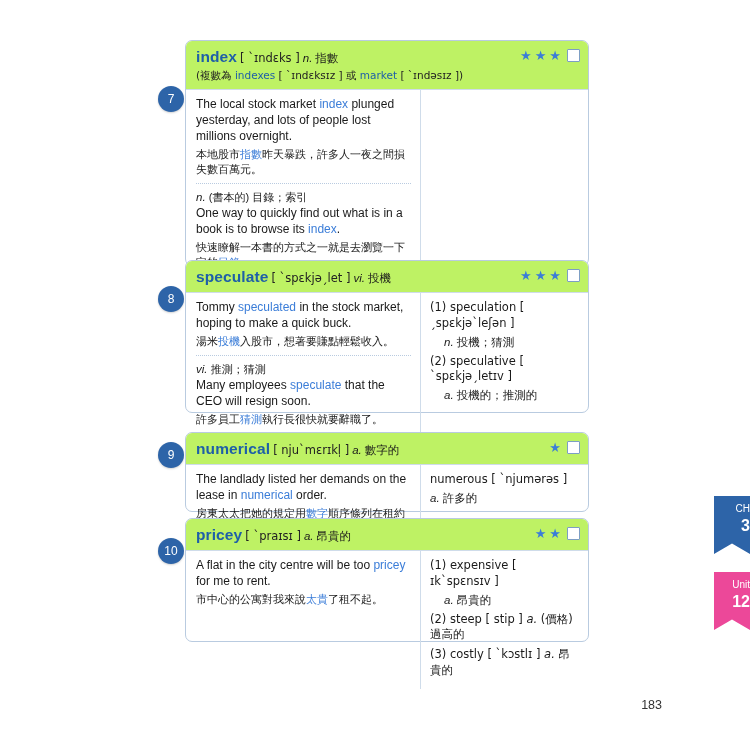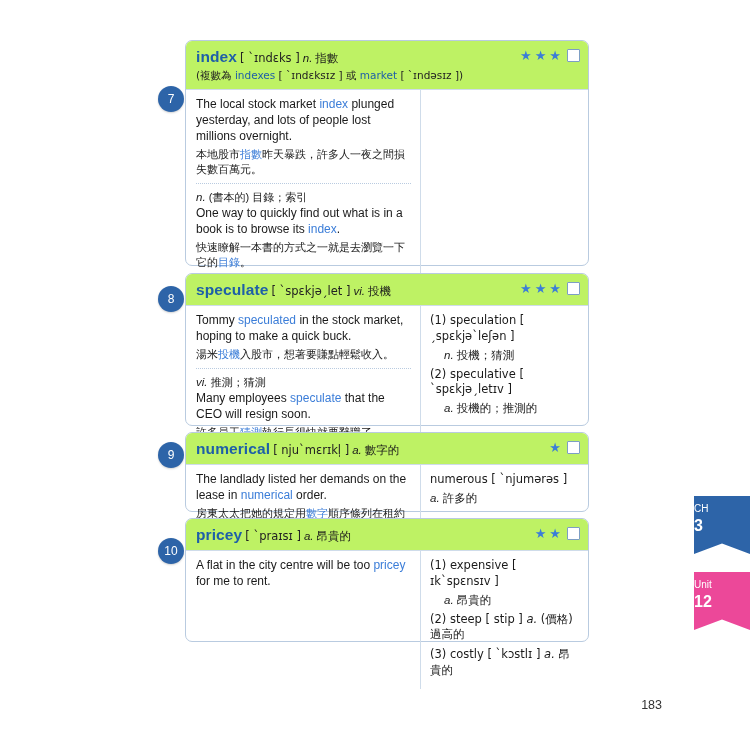--- a/index.html
+++ b/index.html
@@ -165,23 +165,23 @@
     display: flex;
     align-items: center;
     justify-content: center;
     box-shadow: 0 1px 2px rgba(0,0,0,.18);
   }
 
   
   .side-tab {
     position: absolute;
     right: 0;
-    width: 56px;
+    width: 36px;
     color: #fff;
-    text-align: left;
+    text-align: right;
     font-size: 10px;
     line-height: 1.15;
     padding: 7px 0 14px 0;
     box-sizing: border-box;
   }
   .side-tab .big {
     font-size: 16px;
     font-weight: bold;
     display: block;
     margin-top: 2px;
@@ -240,21 +240,21 @@
           <div class="en">One way to quickly find out what is in a book is to browse its <span class="hl">index</span>.</div>
           <div class="zh">快速瞭解一本書的方式之一就是去瀏覽一下它的<span class="hl">目錄</span>。</div>
         </div>
       </div>
       <div class="col-right"></div>
     </div>
   </div>
 
   <div class="num-badge" style="left:158px; top:286px;">8</div>
 
-  <div class="entry" style="top:273px; height:153px;">
+  <div class="entry" style="top:260px; height:153px;">
     <div class="entry-head">
       <div class="headword-line">
         <span class="headword">speculate</span><span class="phon">[ ˋspɛkjəˏlet ]</span><span class="pos">vi.</span><span class="zh-head">投機</span>
       </div>
       <div class="stars">
         <span class="star">★</span>
         <span class="star">★</span>
         <span class="star">★</span>
         <span class="checkbox"></span>
       </div>
@@ -322,20 +322,21 @@
       <div class="stars">
         <span class="star">★</span>
         <span class="star">★</span>
         <span class="checkbox"></span>
       </div>
     </div>
     <div class="entry-body">
       <div class="col-left">
         <div class="sense">
           <div class="en">A flat in the city centre will be too <span class="hl">pricey</span> for me to rent.</div>
+          <div class="zh">市中心的公寓對我來說<span class="hl">太貴</span>了租不起。</div>
         </div>
       </div>
       <div class="col-right">
         <div class="syn-block">
           <div class="syn-item">(1) expensive [ ɪkˋspɛnsɪv ]</div>
           <div class="syn-def"><i>a.</i> 昂貴的</div>
         </div>
         <div class="syn-block">
           <div class="syn-item">(2) steep [ stip ] <i>a.</i> (價格) 過高的</div>
         </div>

